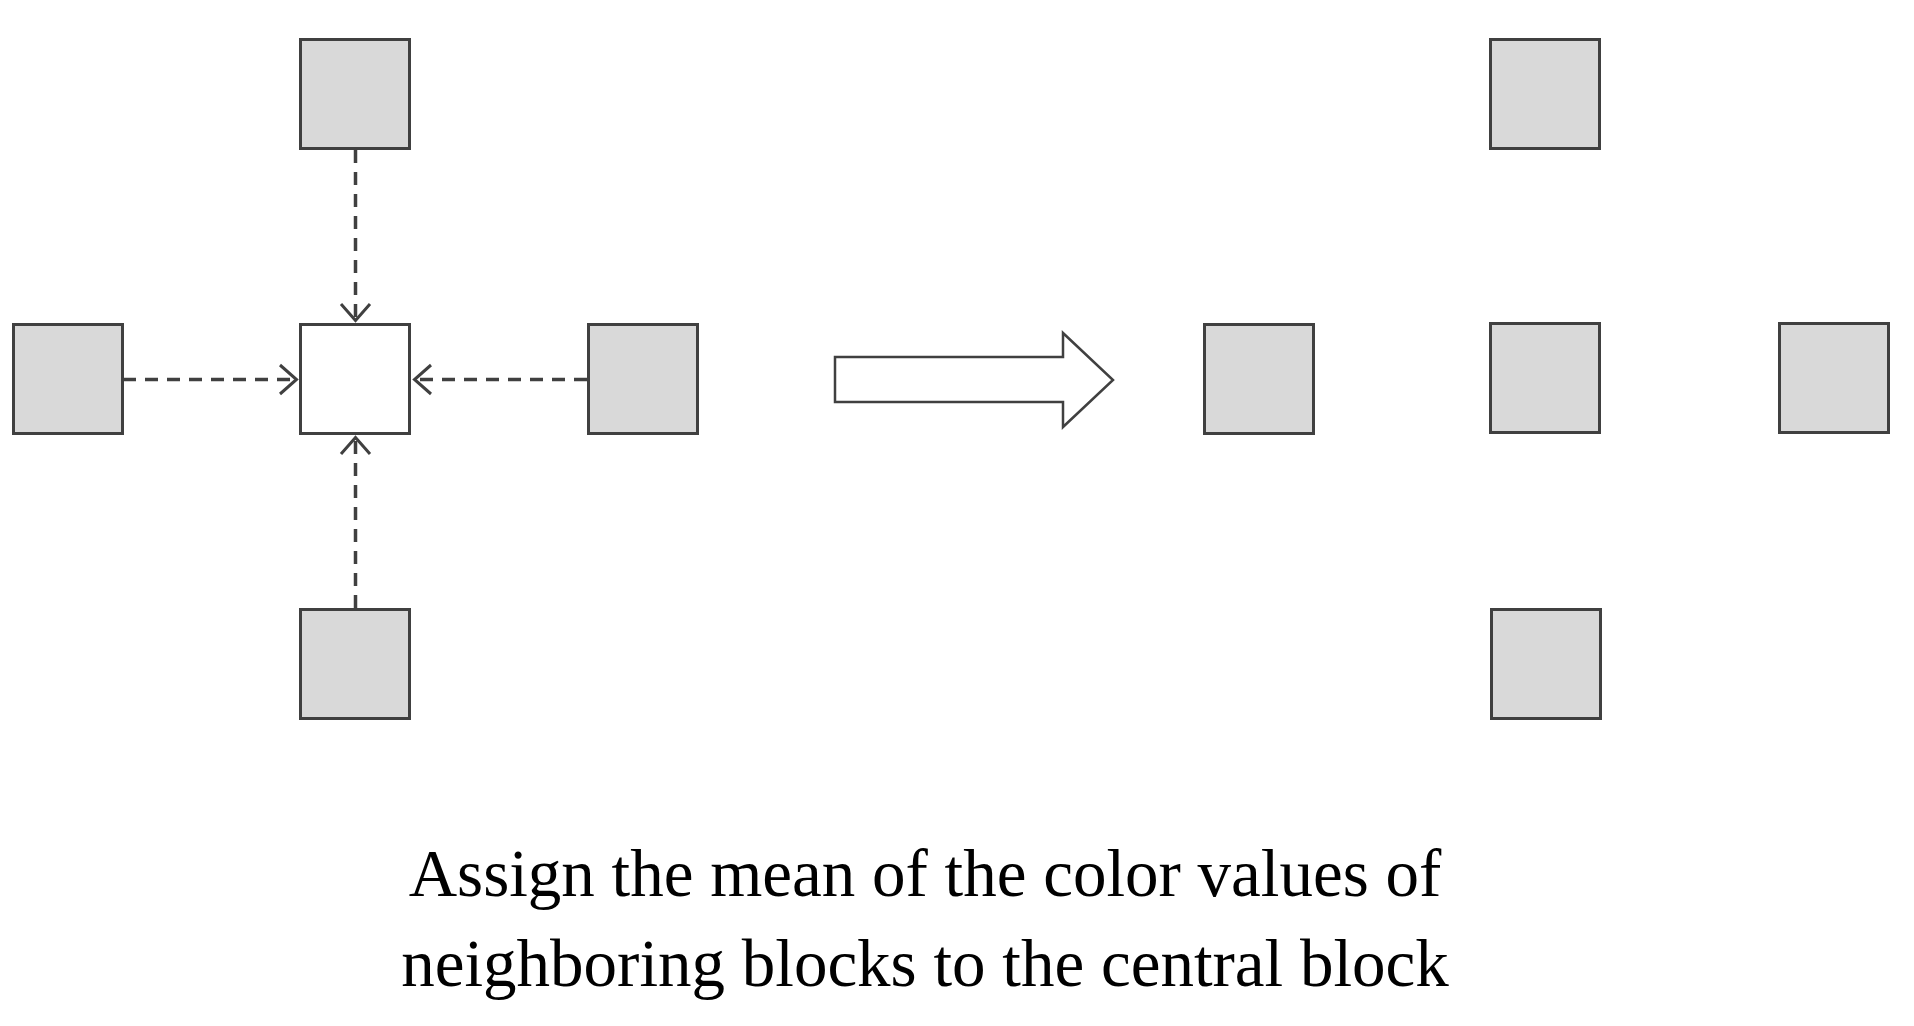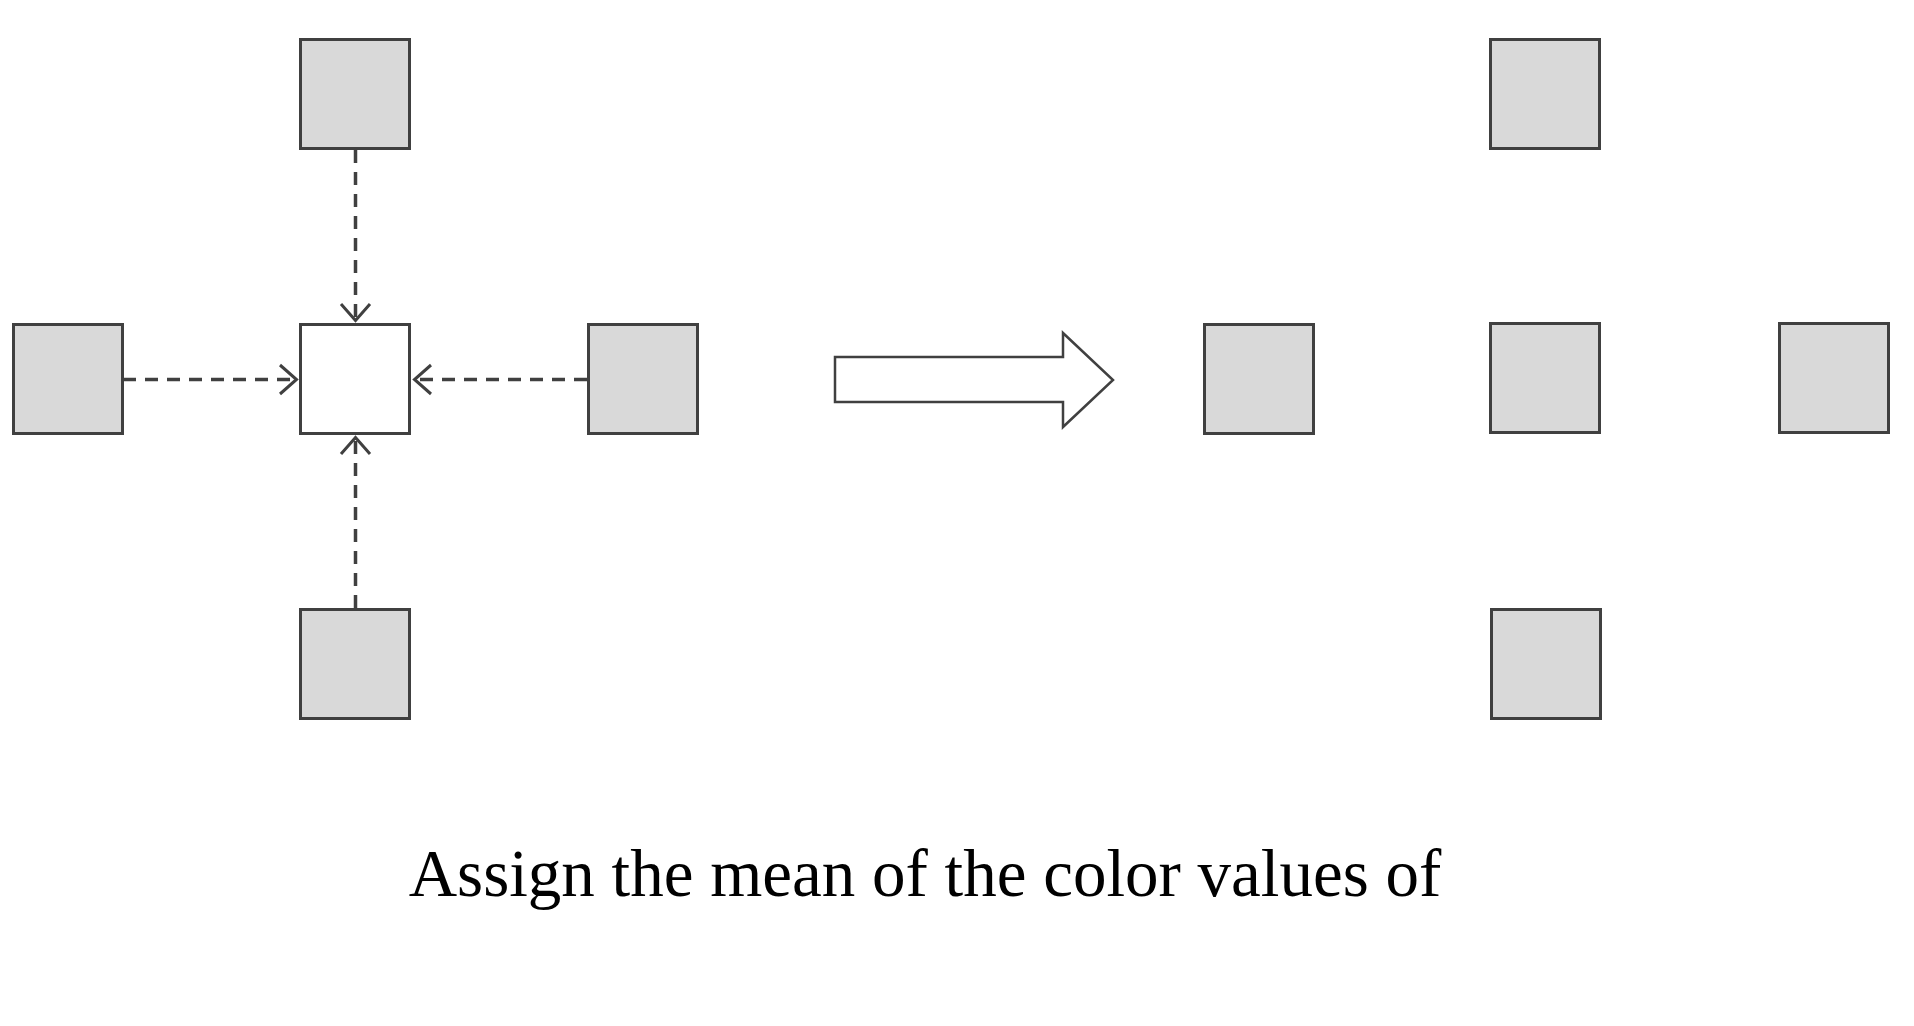--- a/index.html
+++ b/index.html
@@ -99,15 +99,16 @@
   <div>
     <div class="block res-top"></div>
     <div class="block res-left"></div>
     <div class="block res-center"></div>
     <div class="block res-right"></div>
     <div class="block res-bottom"></div>
   </div>
 
   <div class="caption">
     <div>Assign the mean of the color values of</div>
+    <div>neighboring blocks to the central block</div>
   </div>
 
 </div>
 
 </body></html>

